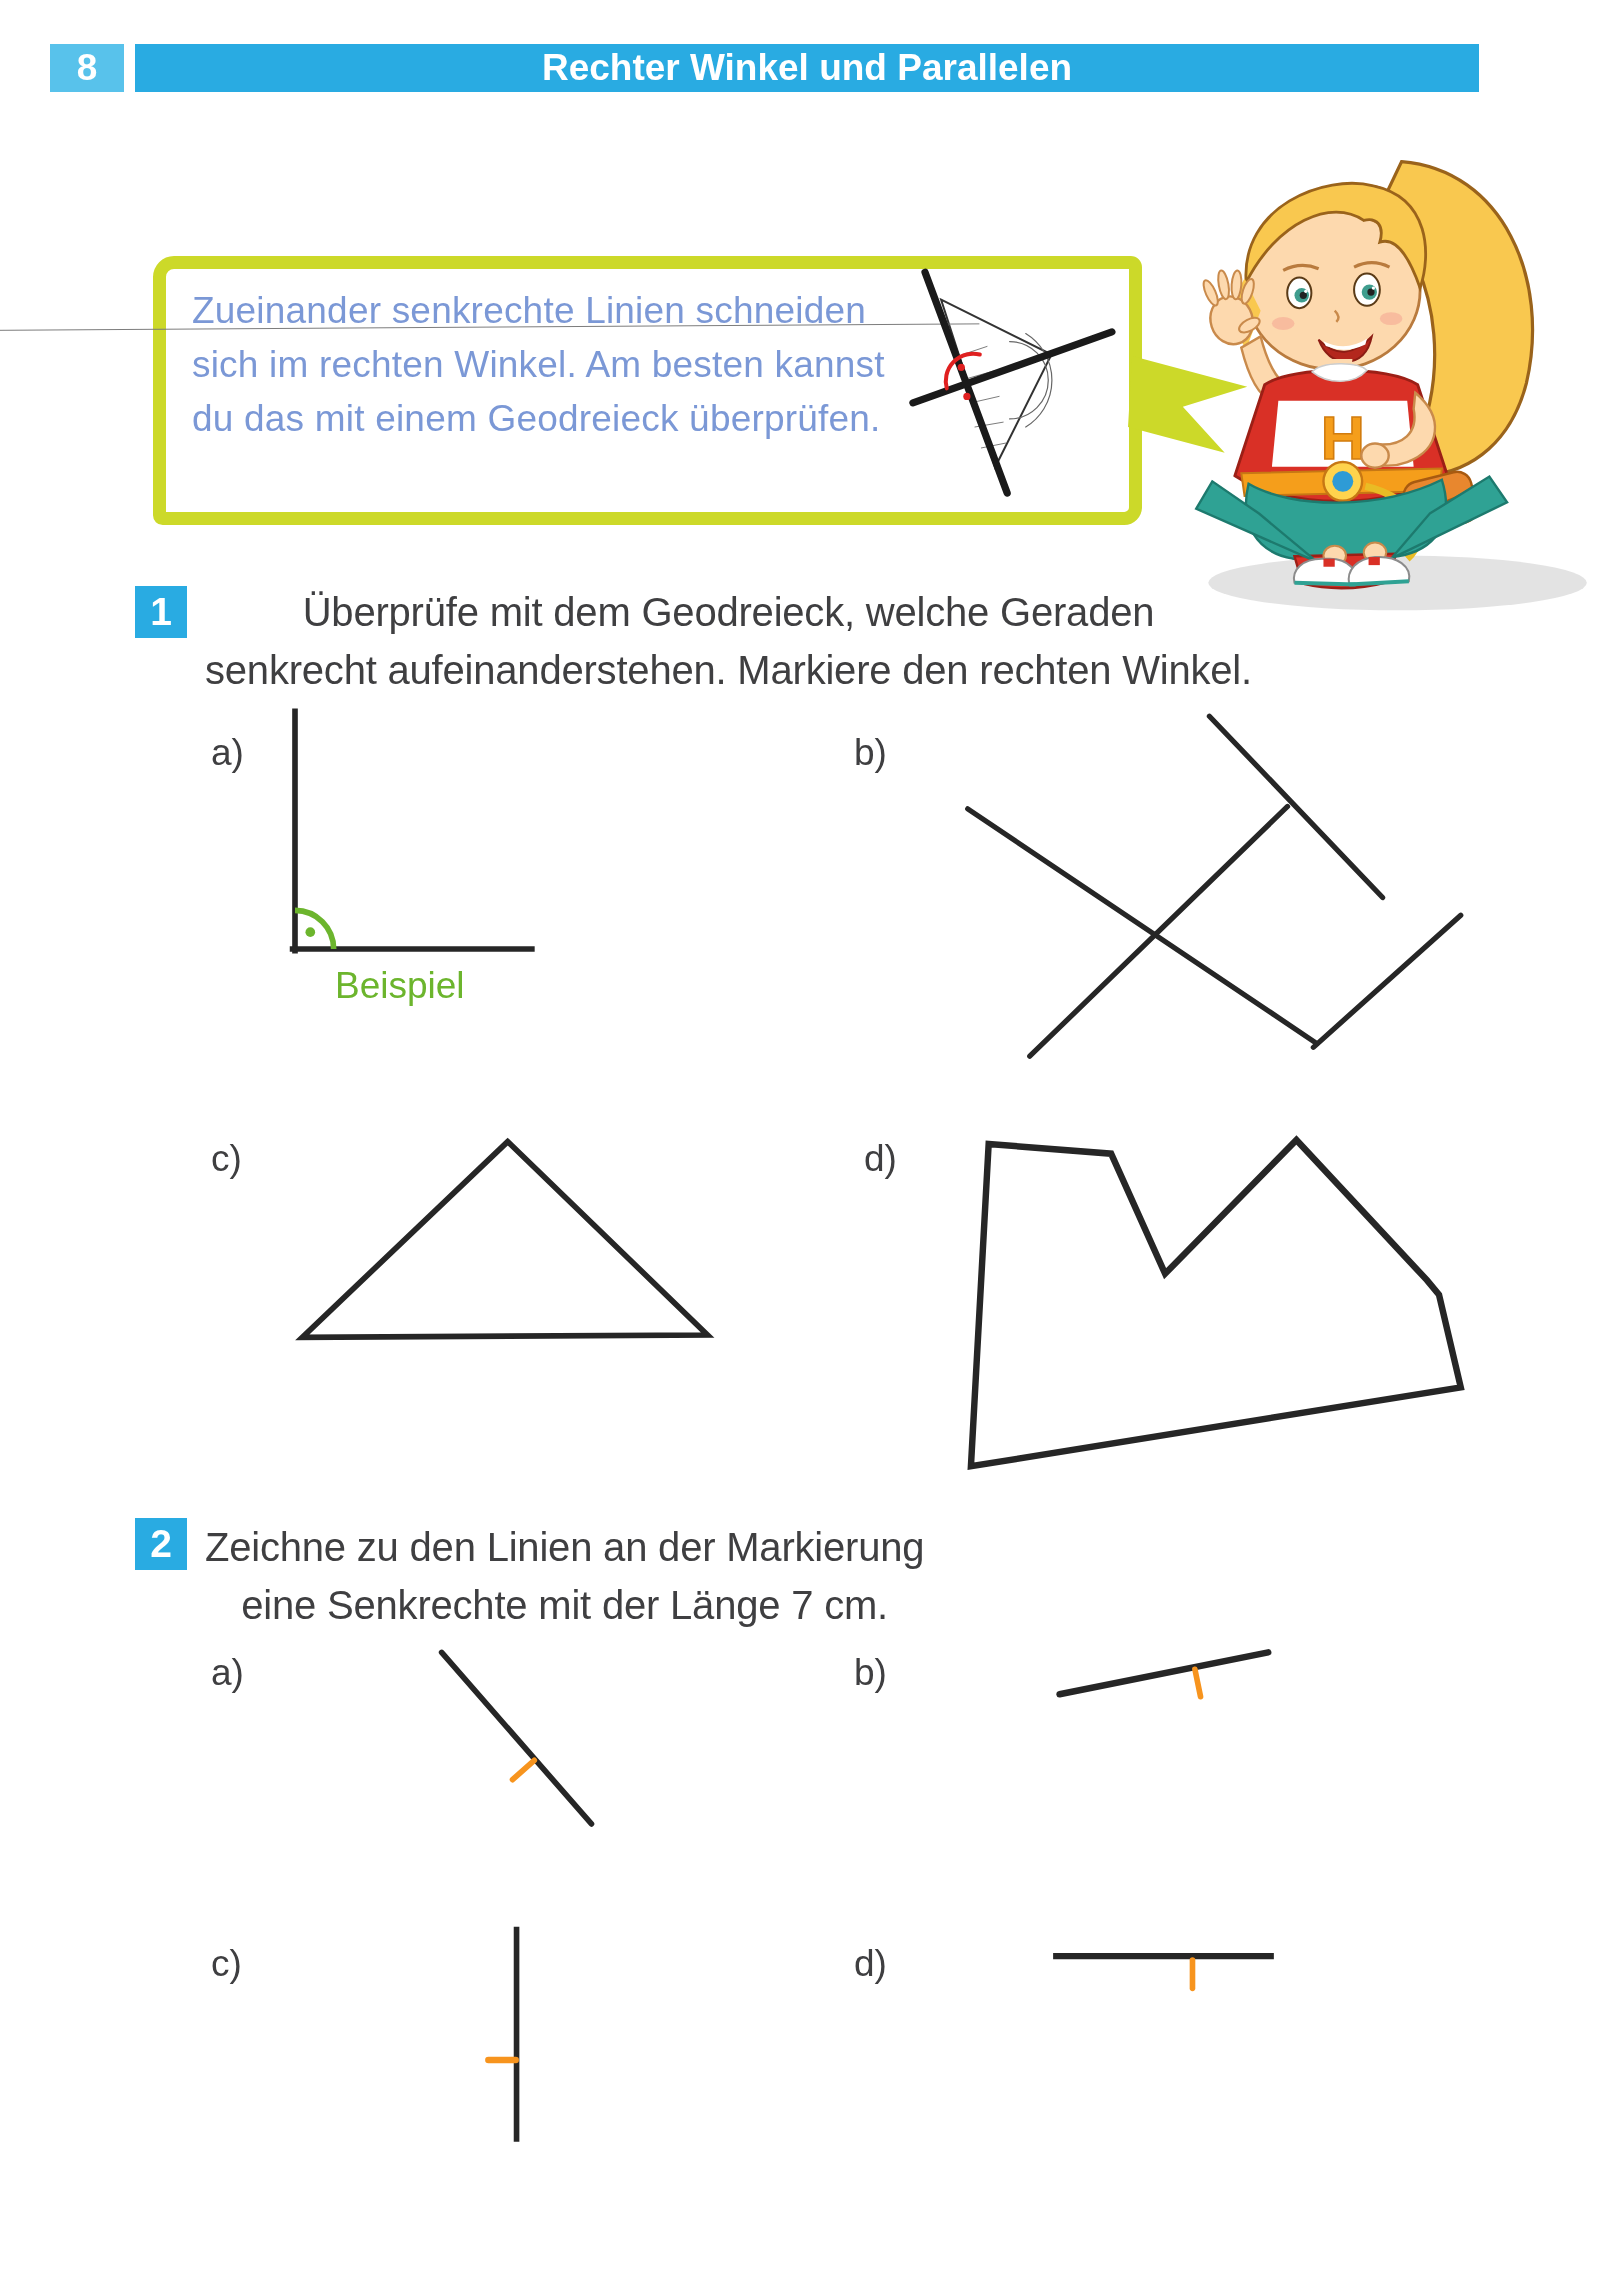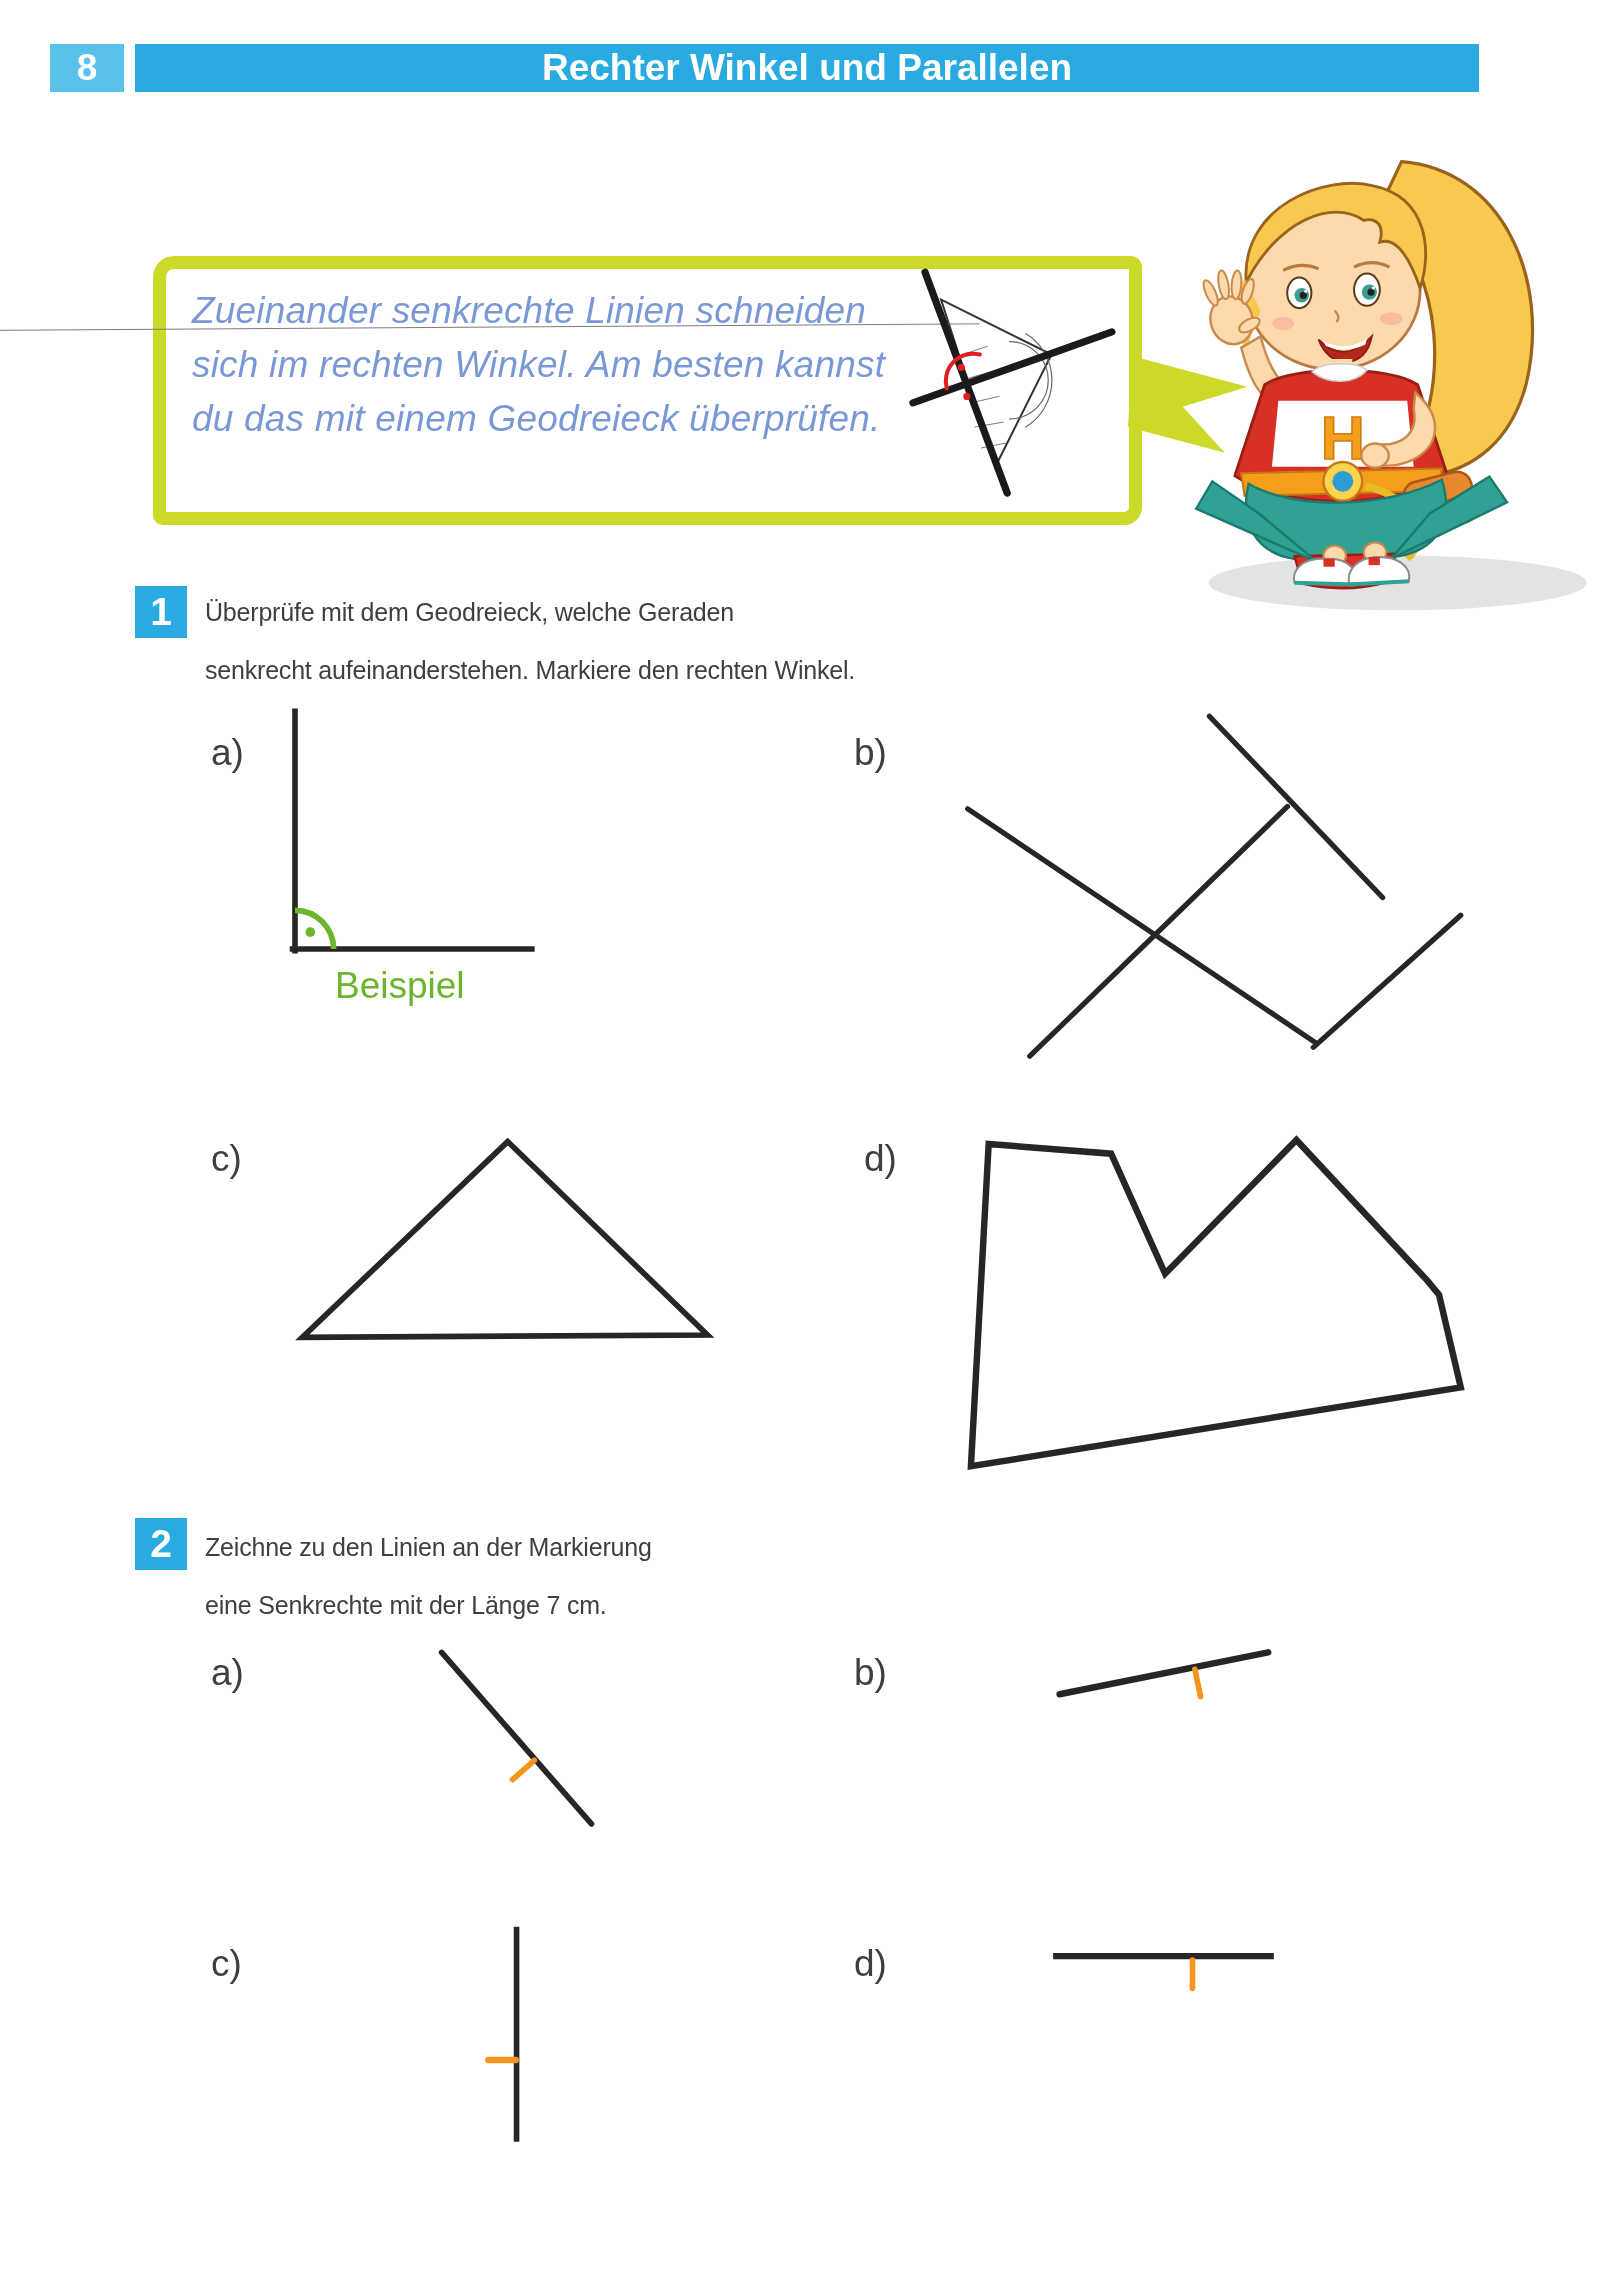--- a/index.html
+++ b/index.html
@@ -9,25 +9,25 @@
   
   .pagenum-box{left:50px;top:44px;width:74px;height:48px;background:#58c2eb;
     display:flex;align-items:center;justify-content:center;color:#fff;font-weight:bold;font-size:37px;}
   .header-bar{left:135px;top:44px;width:1344px;height:48px;background:#29abe2;
     display:flex;align-items:center;justify-content:center;}
   .header-title{color:#fff;font-weight:bold;font-size:37px;letter-spacing:0px;}
   
   .bubble{left:153px;top:256px;width:989px;height:269px;background:#fff;
     border:13px solid #ccd929;border-radius:21px 11.3px 17.7px 9.7px;box-sizing:border-box;}
   .bubble-text{left:192px;top:284px;width:790px;font-size:37px;line-height:54px;
-    color:#7b98d6;letter-spacing:0.2px;font-style:italic;}
+    color:#7b98d6;letter-spacing:0.2px;}
   
   .task-box{width:52px;height:52px;background:#29abe2;color:#fff;font-weight:bold;font-size:39px;
     display:flex;align-items:center;justify-content:center;}
-  .instr{font-size:25px;line-height:58px;color:#3f3f41;letter-spacing:-0.2px;}
+  .instr{font-size:40px;line-height:58px;color:#3f3f41;letter-spacing:-0.2px;text-align:center;}
   .fig-label{font-size:37px;color:#3f3f41;}
   .example{font-size:37px;color:#6cb52d;margin-left:40px;}
   svg{display:block;}
 </style>
 </head>
 <body>
 
 <div id="page">
 
   <div class="abs pagenum-box">

